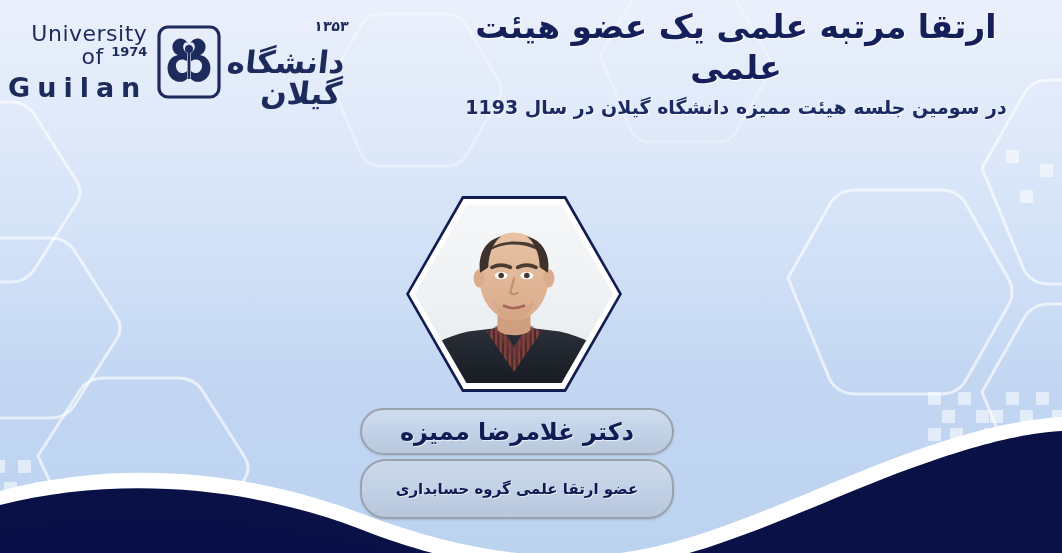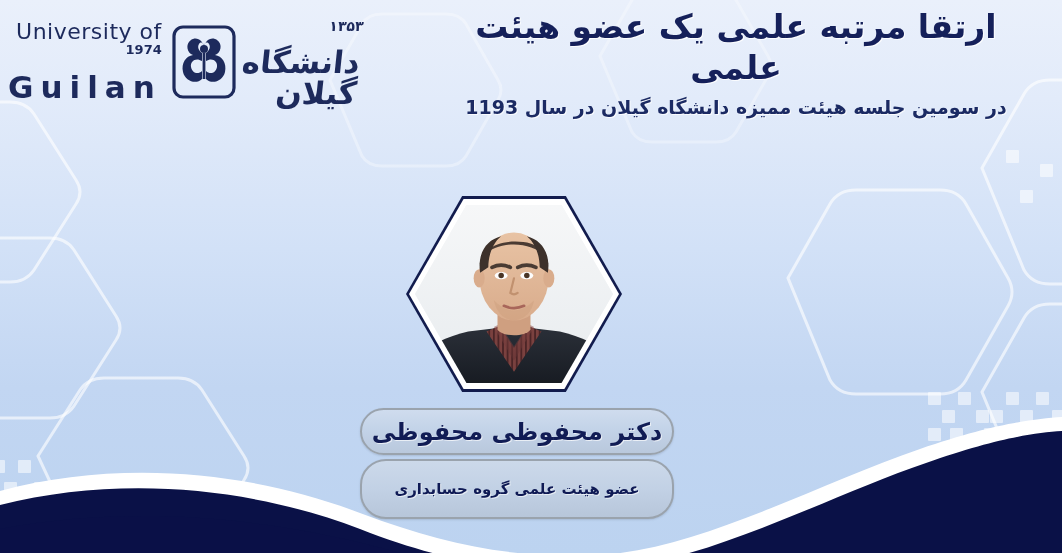--- a/index.html
+++ b/index.html
@@ -26,21 +26,21 @@
   #header{position:absolute;top:0;left:0;width:1062px;height:118px;}
   #logo{
     position:absolute;top:14px;left:8px;width:320px;height:96px;
     display:flex;align-items:center;justify-content:flex-start;direction:ltr;
   }
   .logo-en{
     color:#1d2a5c;font-family:"DejaVu Sans","Liberation Sans",sans-serif;
     line-height:1;text-align:right;margin-right:4px;
   }
   .logo-en .l1{font-size:22px;letter-spacing:.5px;}
-  .logo-en .l2{font-size:31px;font-weight:700;letter-spacing:7px;margin-top:6px;}
+  .logo-en .l2{font-size:27px;font-weight:700;letter-spacing:7px;margin-top:6px;}
   .logo-yr{font-size:13px;font-weight:700;color:#1d2a5c;vertical-align:super;letter-spacing:0;}
   .logo-mark{
     width:66px;height:76px;margin:0 6px;
     display:flex;align-items:center;justify-content:center;
   }
   .logo-fa{
     color:#1d2a5c;font-size:31px;font-weight:700;direction:rtl;
     font-family:"DejaVu Sans","Liberation Sans",sans-serif;
     transform:skewX(-6deg);line-height:1;
   }
@@ -273,25 +273,25 @@
         <path d="M 108 80 L 104 96 Q 108 99 112 96" stroke="#c1916f" stroke-width="2.4" fill="none" stroke-linecap="round"></path>
 
         <path d="M 97 110 Q 108 115 119 110" stroke="#a8665a" stroke-width="3" fill="none" stroke-linecap="round"></path>
 
         <path d="M 86 104 Q 108 126 130 104 Q 126 124 108 126 Q 90 124 86 104 Z" fill="#c79776" opacity=".32"></path>
       </svg>
     </div>
   </div>
 
   <div id="name-pill">
-    <span class="txt">دکتر محفوظی محفوظی</span>
+    <span class="txt">دکتر غلامرضا ممیزه</span>
   </div>
 
   <div id="role-pill">
-    <span class="txt">عضو هیئت علمی گروه حسابداری</span>
+    <span class="txt">عضو ارتقا علمی گروه حسابداری</span>
   </div>
 
   <svg id="waves" viewBox="0 0 1062 190" preserveAspectRatio="none">
     <path d="M 0 128 C 120 96 250 108 360 150 C 450 184 520 196 600 192
              C 700 186 820 120 920 86 C 990 62 1030 56 1062 54 L 1062 190 L 0 190 Z" fill="#ffffff"></path>
     <path d="M 0 142 C 120 112 250 124 360 166 C 452 202 520 210 604 206
              C 706 200 826 134 926 100 C 994 76 1032 70 1062 68 L 1062 190 L 0 190 Z" fill="#0a1147"></path>
     <path d="M 0 166 C 140 140 280 156 400 190 L 0 190 Z" fill="#0a1147" opacity=".9"></path>
   </svg>
 

